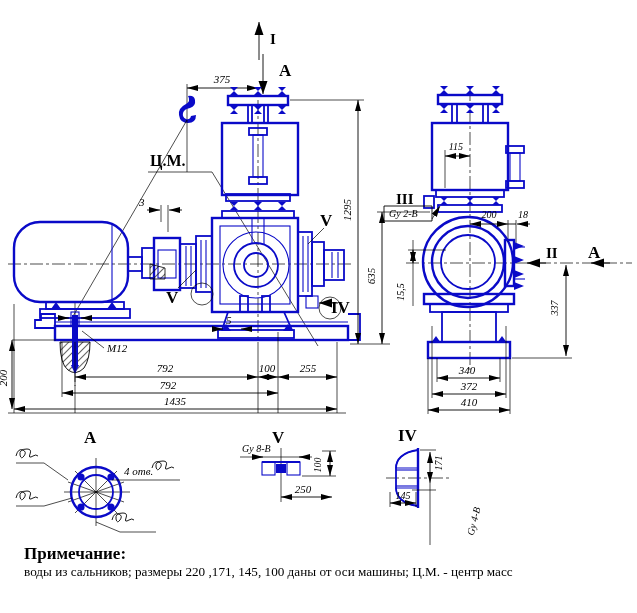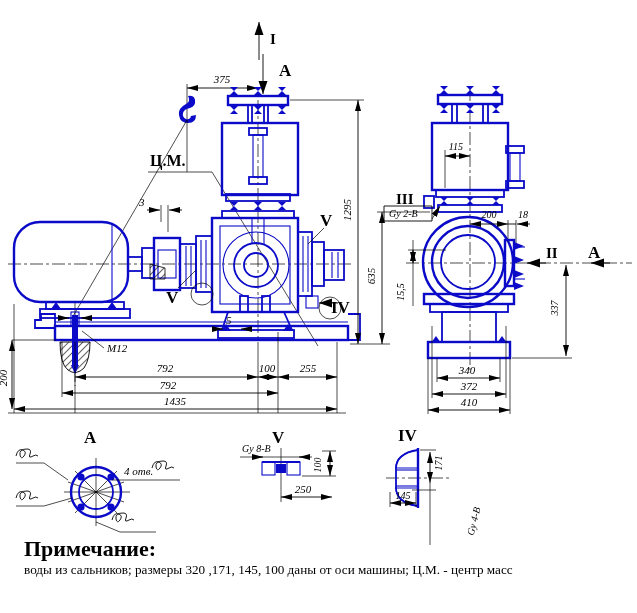--- a/index.html
+++ b/index.html
@@ -16,21 +16,21 @@
   .kt{stroke:#000;stroke-width:0.7;fill:none}
   .cl{stroke:#000;stroke-width:0.7;fill:none;stroke-dasharray:13 3 3 3}
   
   text{fill:#000}
   .dim{font:italic 11px "Liberation Serif",serif}
   .dims{font:italic 10px "Liberation Serif",serif}
   .big{font:bold 17px "Liberation Serif",serif}
   .rom{font:bold 15px "Liberation Serif",serif}
   .cm{font:bold 16px "Liberation Serif",serif}
   .note{position:absolute;left:24px;top:536px;width:606px;color:#000}
-  .note h3{margin:0 0 1px 0;font-size:22px;font-weight:bold}
+  .note h3{margin:8px 0 1px 0;font-size:17px;font-weight:bold}
   .note p{margin:0;font-size:13.2px;line-height:1.12}
 </style>
 </head>
 <body>
 
 <div id="shot">
 <svg width="637" height="613" viewBox="0 0 637 613">
 <defs>
   <marker id="arr" markerWidth="12" markerHeight="8" refX="11" refY="4" orient="auto-start-reverse" markerUnits="userSpaceOnUse">
     <path d="M0,1 L11,4 L0,7 Z" fill="#000"></path>
@@ -369,15 +369,15 @@
   <line class="kt" x1="390" y1="492" x2="390" y2="507"></line>
   <line class="kt" x1="416" y1="492" x2="416" y2="507"></line>
   <line class="k" x1="390" y1="503" x2="416" y2="503" marker-start="url(#arr)" marker-end="url(#arr)"></line>
   <text class="dims" x="403" y="499" text-anchor="middle">145</text>
   <text class="dims" text-anchor="middle" transform="rotate(-76 477 522)" x="477" y="522">Gy 4-B</text>
 </g>
 </svg>
 
 <div class="note">
   <h3>Примечание:</h3>
-  <p>воды из сальников; размеры 320 ,171,  145,  100  даны от оси машины; Ц.М. - центр масс</p>
+  <p>воды из сальников; размеры 220 ,171,  145,  100  даны от оси машины; Ц.М. - центр масс</p>
 </div>
 </div>
 
 </body></html>

